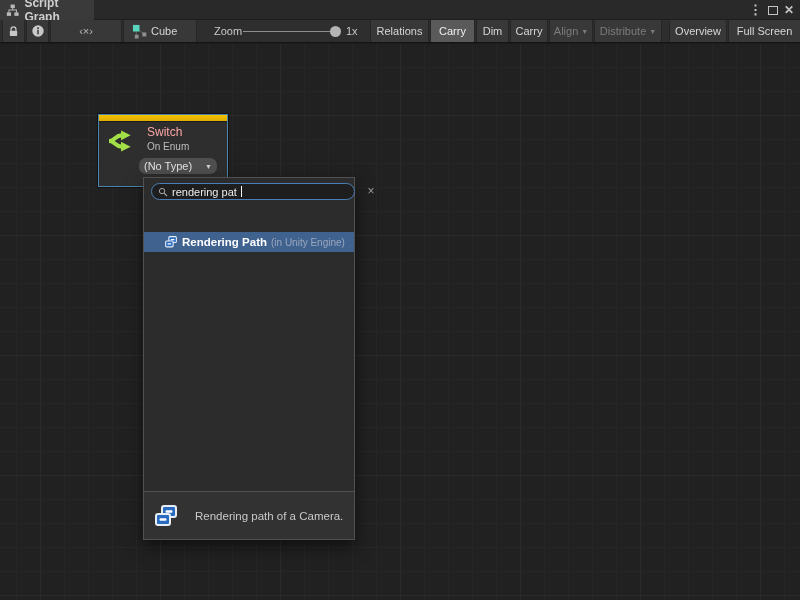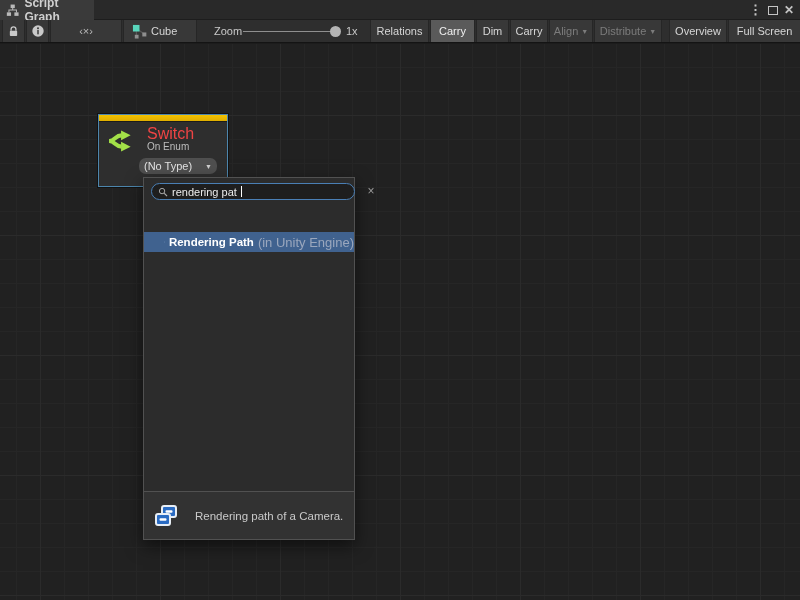--- a/index.html
+++ b/index.html
@@ -38,36 +38,36 @@
       linear-gradient(#2b2b2b 1px,transparent 1px),
       linear-gradient(90deg,#262626 1px,transparent 1px),
       linear-gradient(#262626 1px,transparent 1px);
     background-size:120px 120px,120px 120px,24px 24px,24px 24px;
     background-position:40px 0,0 71px,16px 0,0 -1px;
   }
   
   .node { position:absolute; left:98px; top:70px; width:130px; height:73px; background:#2e2e2e; border:1px solid #4d86ad; outline:1px solid #121212; z-index:2; }
   .node-header { height:7px; background:linear-gradient(var(--node-header,#f2c100),#dfae00); border-bottom:1px solid #1b1b1b; }
   .node-icon { position:absolute; left:7px; top:13px; }
-  .node-title { position:absolute; left:48px; top:10px; font-size:16px; color:#ef4444; }
+  .node-title { position:absolute; left:48px; top:10px; font-size:12px; color:#fca5a5; }
   .node-subtitle { position:absolute; left:48px; top:26px; font-size:10px; color:#bdbdbd; }
   .node-dropdown { position:absolute; left:40px; top:43px; width:78px; height:16px; background:#4f4f4f; border-radius:7px; font-size:11px; color:#e2e2e2; display:flex; align-items:center; justify-content:space-between; padding:0 5px; }
   .node-dropdown .arrow { font-size:7px; color:#cfcfcf; }
   
   .finder { position:absolute; left:143px; top:133px; width:212px; height:363px; background:#2c2c2c; border:1px solid #515151; box-shadow:0 6px 16px rgba(0,0,0,.55); z-index:3; }
   .search-row { position:absolute; left:0; top:0; width:100%; height:28px; }
   .search-input { position:absolute; left:7px; top:5px; width:204px; height:17px; background:#1e1e1e; border:1px solid var(--input-focus-border,#4a7fb5); border-radius:9px; display:flex; align-items:center; padding:0 6px; gap:4px; }
   .search-text { font-size:11px; color:#ececec; white-space:pre; }
   .caret { width:1px; height:11px; background:#ffffff; }
   .clear-btn { position:absolute; left:219px; top:4px; width:16px; height:18px; color:#9a9a9a; font-size:12px; text-align:center; line-height:18px; }
   .finder-header { position:absolute; left:0; top:31px; width:100%; height:20px; text-align:center; line-height:20px; font-size:11px; color:#b8b8b8; }
   .result-row { position:absolute; left:0; top:54px; width:100%; height:20px; display:flex; align-items:center; gap:4px; padding-left:20px; }
   .result-row.selected { background:var(--selection-blue,#40628f); }
   .result-name { font-size:11.5px; font-weight:bold; color:#ffffff; white-space:nowrap; }
-  .result-context { font-size:13px; color:#9aa7bd; white-space:nowrap; }
+  .result-context { font-size:10px; color:#9aa7bd; white-space:nowrap; }
   .finder-footer { position:absolute; left:0; top:313px; width:100%; height:48px; background:#323232; border-top:1px solid #515151; display:flex; align-items:center; }
   .footer-icon { margin-left:9px; }
   .footer-text { margin-left:16px; font-size:11.5px; color:#c9c9c9; }
   svg { display:block; }
 </style>
 </head>
 <body>
 
 <div class="tab-bar">
   <div class="tab">

